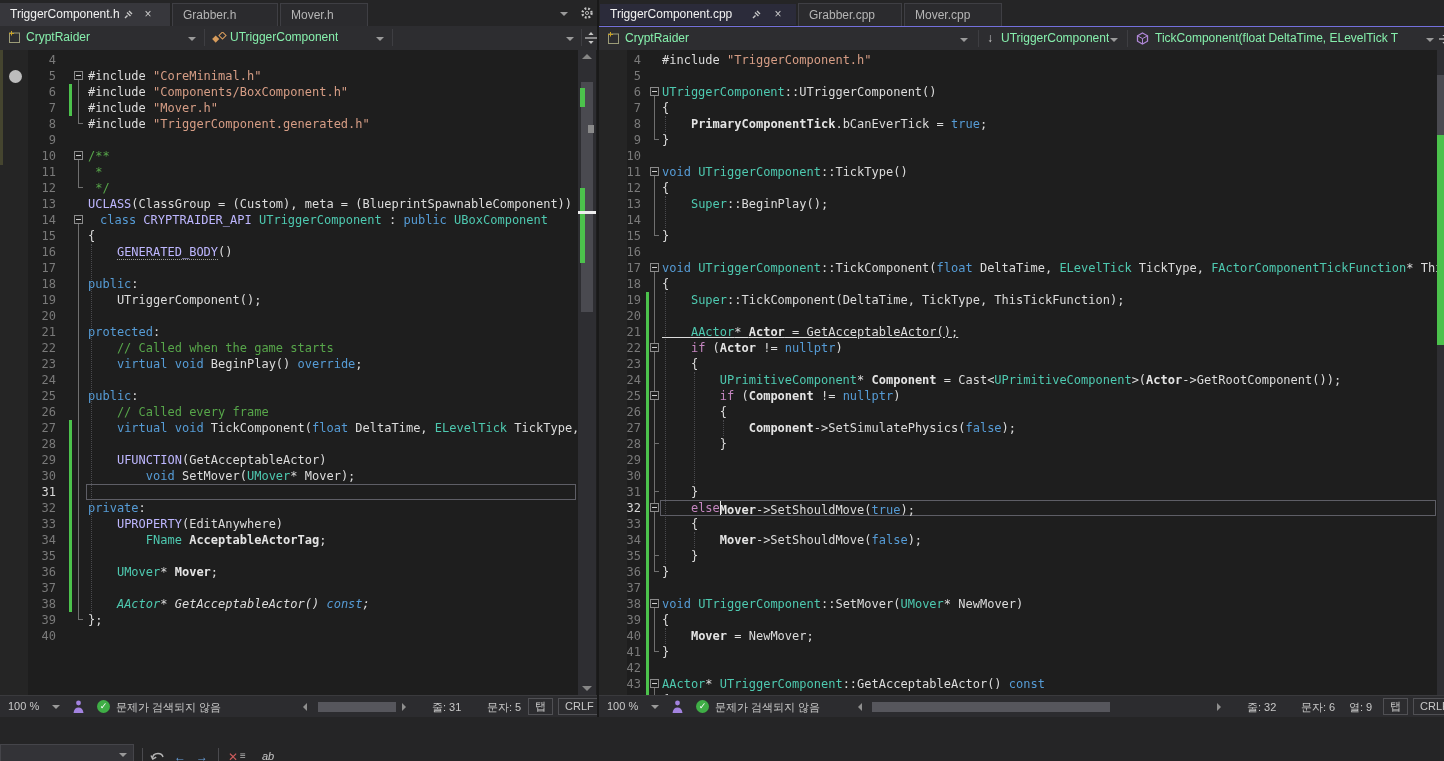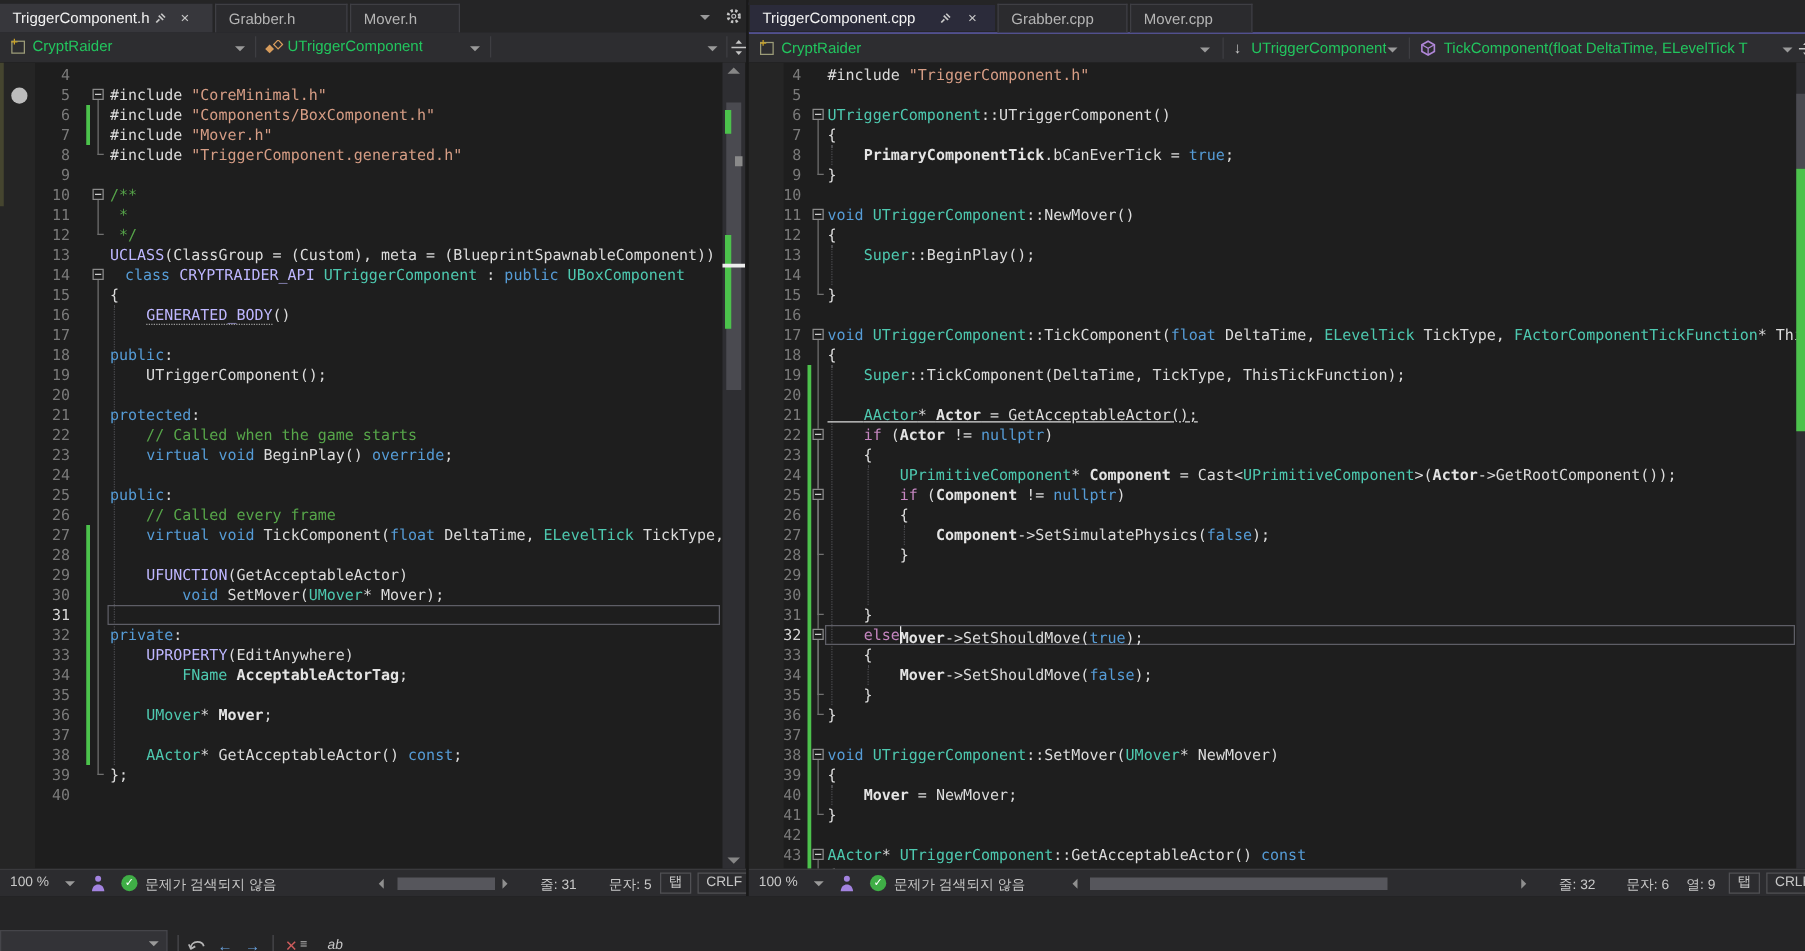--- a/index.html
+++ b/index.html
@@ -16,21 +16,21 @@
   .tab .lbl{padding:0 8px 0 10px;}
   .tab.inactive{background:#2b2b2e;border:1px solid #3f3f44;border-bottom:none;color:#b5b5b5;}
   .tab.active-l{background:#37373c;color:#f2f2f2;}
   .tab.active-r{background:#2b2b3a;color:#f2f2f2;top:4px;height:21px;line-height:21px;}
   .tabicon{position:absolute;top:0;height:100%;display:flex;align-items:center;justify-content:center;width:16px;color:#c8c8c8;font-size:12px;cursor:default;}
   .accentline{position:absolute;left:0;width:100%;height:2px;background:#7370dc;}
 
   
   .navbar{position:absolute;left:0;top:26px;width:100%;height:24px;background:#2d2d30;border-bottom:1px solid #222;}
   #pane-right .navbar{top:27px;height:23px;}
-  .nav-text{position:absolute;top:4px;font-size:12px;color:#22c55e;white-space:nowrap;overflow:hidden;}
+  .nav-text{position:absolute;top:4px;font-size:12px;color:#86efac;white-space:nowrap;overflow:hidden;}
   .nav-sep{position:absolute;top:3px;width:1px;height:17px;background:#3e3e42;}
   .dd{position:absolute;width:0;height:0;border:4px solid transparent;border-top-color:#9a9a9a;top:11px;}
   .nav-ic{position:absolute;top:4px;}
 
   
   .editor{position:absolute;left:0;top:50px;height:645px;width:100%;background:#1e1e1e;overflow:hidden;
           font-family:"DejaVu Sans Mono",monospace;font-size:12px;}
   .bpmargin{position:absolute;left:0;top:0;width:28px;height:100%;background:#252525;}
   .edgestrip{position:absolute;left:0;top:0;width:3px;height:115px;background:#45452f;}
   .num{position:absolute;width:30px;text-align:right;color:#7a7a7a;height:16px;line-height:16px;}
@@ -213,21 +213,21 @@
         <div class="code-line" style="left: 88px; top: 466px;"><span class="tk-d">    </span><span class="tk-m">UPROPERTY</span><span class="tk-d">(EditAnywhere)</span></div>
         <div class="num" style="left: 26px; top: 482px;">34</div>
         <div class="code-line" style="left: 88px; top: 482px;"><span class="tk-d">        </span><span class="tk-t">FName</span><span class="tk-d"> </span><span class="tk-v">AcceptableActorTag</span><span class="tk-d">;</span></div>
         <div class="num" style="left: 26px; top: 498px;">35</div>
         <div class="code-line" style="left: 88px; top: 498px;"></div>
         <div class="num" style="left: 26px; top: 514px;">36</div>
         <div class="code-line" style="left: 88px; top: 514px;"><span class="tk-d">    </span><span class="tk-t">UMover</span><span class="tk-d">* </span><span class="tk-v">Mover</span><span class="tk-d">;</span></div>
         <div class="num" style="left: 26px; top: 530px;">37</div>
         <div class="code-line" style="left: 88px; top: 530px;"></div>
         <div class="num" style="left: 26px; top: 546px;">38</div>
-        <div class="code-line" style="left: 88px; top: 546px;"><span class="tk-d">    </span><span class="tk-t">AActor</span><span class="tk-d">* GetAcceptableActor() </span><span class="tk-k">const</span><span class="tk-d">;</span></div>
+        <div class="code-line" style="left: 88px; top: 546px; font-style: italic;"><span class="tk-d">    </span><span class="tk-t">AActor</span><span class="tk-d">* GetAcceptableActor() </span><span class="tk-k">const</span><span class="tk-d">;</span></div>
         <div class="num" style="left: 26px; top: 562px;">39</div>
         <div class="code-line" style="left: 88px; top: 562px;"><span class="tk-d">};</span></div>
         <div class="num" style="left: 26px; top: 578px;">40</div>
         <div class="code-line" style="left: 88px; top: 578px;"></div>
         <div class="fold" style="left: 74px; top: 21px;"></div>
         <div class="fold" style="left: 74px; top: 101px;"></div>
         <div class="fold" style="left: 74px; top: 165px;"></div>
         <div class="bp" style="left: 9px; top: 20px;"></div>
       </div>
 
@@ -346,21 +346,21 @@
         <div class="code-line" style="left: 63px; top: 34px; text-align: right;"><span class="tk-t">UTriggerComponent</span><span class="tk-d">::UTriggerComponent()</span></div>
         <div class="num" style="left: 12px; top: 50px;">7</div>
         <div class="code-line" style="left: 63px; top: 50px;"><span class="tk-d">{</span></div>
         <div class="num" style="left: 12px; top: 66px;">8</div>
         <div class="code-line" style="left: 63px; top: 66px;"><span class="tk-d">    </span><span class="tk-v">PrimaryComponentTick</span><span class="tk-d">.bCanEverTick = </span><span class="tk-k">true</span><span class="tk-d">;</span></div>
         <div class="num" style="left: 12px; top: 82px;">9</div>
         <div class="code-line" style="left: 63px; top: 82px;"><span class="tk-d">}</span></div>
         <div class="num" style="left: 12px; top: 98px;">10</div>
         <div class="code-line" style="left: 63px; top: 98px;"></div>
         <div class="num" style="left: 12px; top: 114px;">11</div>
-        <div class="code-line" style="left: 63px; top: 114px;"><span class="tk-k">void</span><span class="tk-d"> </span><span class="tk-t">UTriggerComponent</span><span class="tk-d">::NewMover()</span></div>
+        <div class="code-line" style="left: 63px; top: 114px;"><span class="tk-k">void</span><span class="tk-d"> </span><span class="tk-t">UTriggerComponent</span><span class="tk-d">::TickType()</span></div>
         <div class="num" style="left: 12px; top: 130px;">12</div>
         <div class="code-line" style="left: 63px; top: 130px;"><span class="tk-d">{</span></div>
         <div class="num" style="left: 12px; top: 146px;">13</div>
         <div class="code-line" style="left: 63px; top: 146px;"><span class="tk-d">    </span><span class="tk-t">Super</span><span class="tk-d">::BeginPlay();</span></div>
         <div class="num" style="left: 12px; top: 162px;">14</div>
         <div class="code-line" style="left: 63px; top: 162px;"></div>
         <div class="num" style="left: 12px; top: 178px;">15</div>
         <div class="code-line" style="left: 63px; top: 178px;"><span class="tk-d">}</span></div>
         <div class="num" style="left: 12px; top: 194px;">16</div>
         <div class="code-line" style="left: 63px; top: 194px;"></div>

